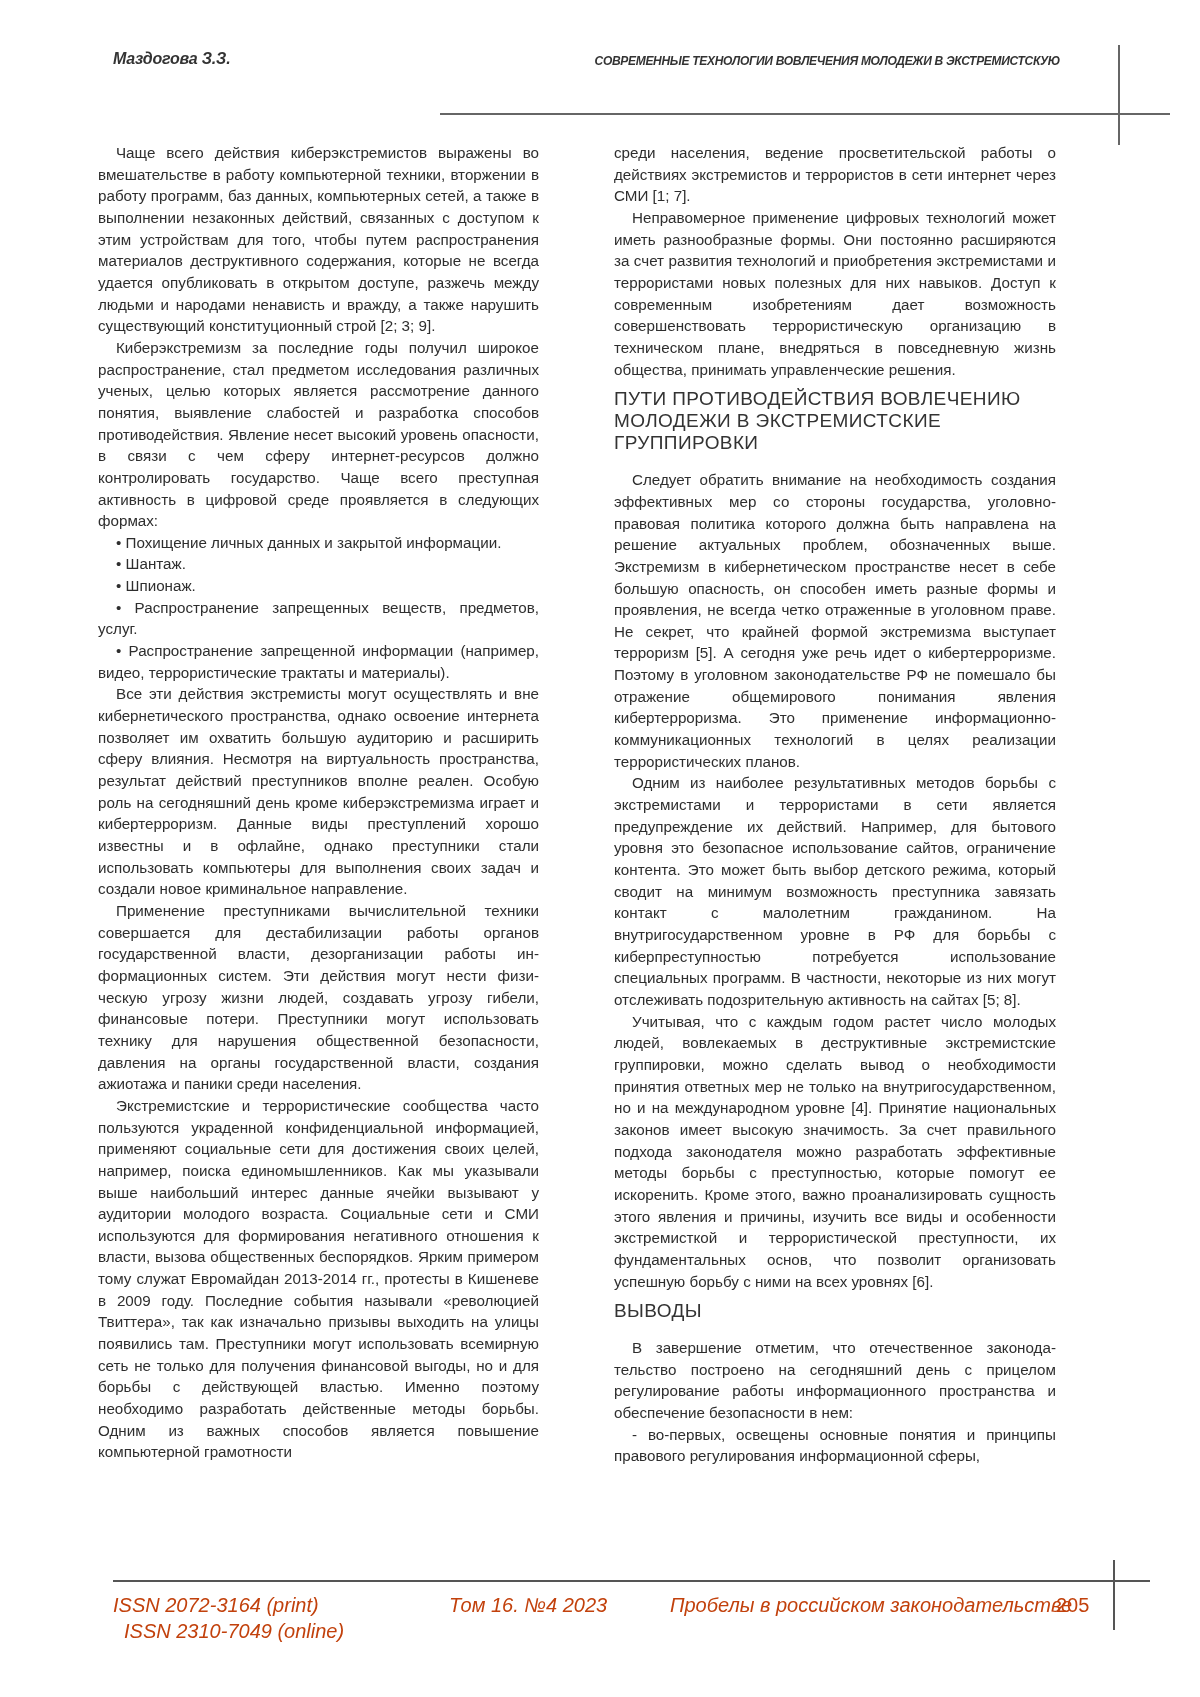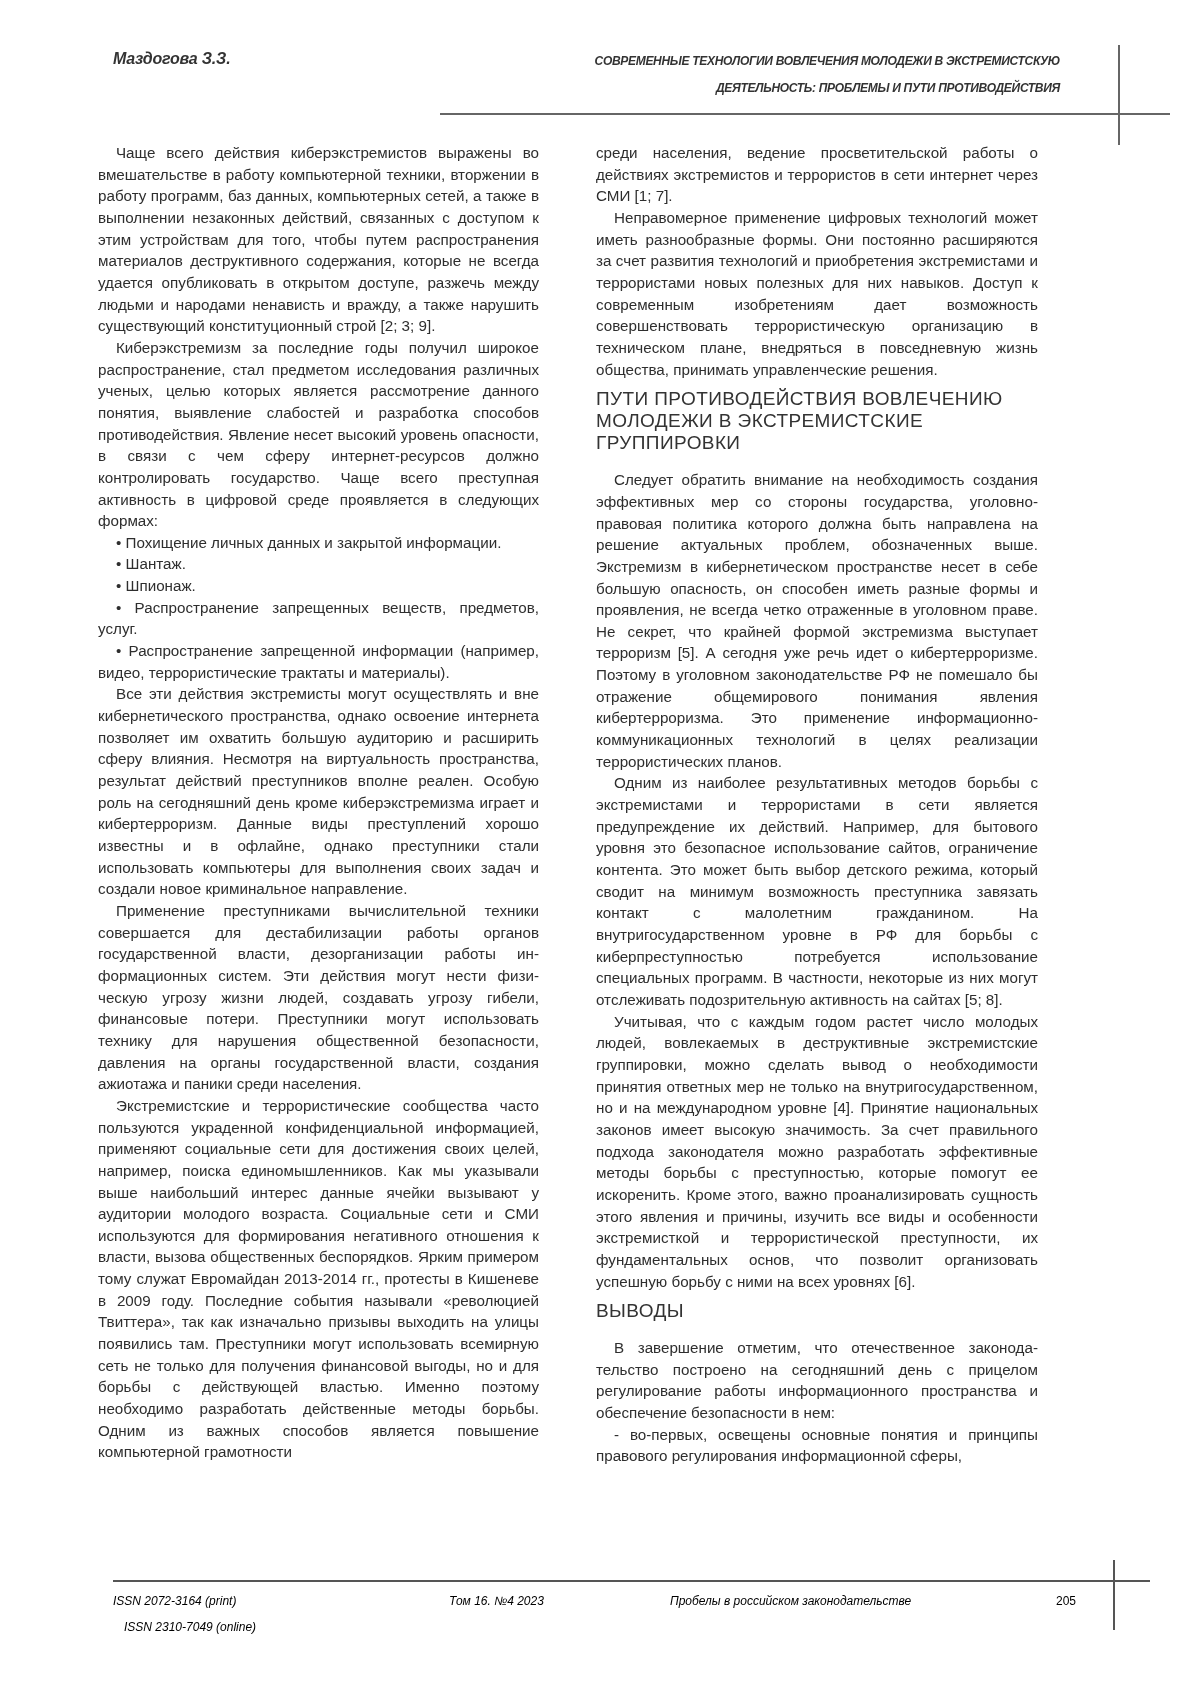--- a/index.html
+++ b/index.html
@@ -8,45 +8,44 @@
 
   
   .hdr-author { position: absolute; left: 113px; top: 50px; font-size: 16px; font-weight: bold; font-style: italic; color: #333; letter-spacing: -0.2px; }
   .hdr-title { position: absolute; right: 112px; top: 48px; width: 760px; text-align: right; font-size: 12px; font-weight: bold; font-style: italic; color: #333; line-height: 27px; letter-spacing: -0.3px; }
   .hdr-rule { position: absolute; left: 440px; top: 113px; width: 730px; height: 2px; background: #666; }
   .vrule-top { position: absolute; left: 1118px; top: 45px; width: 2px; height: 100px; background: #666; }
 
   
   .col { position: absolute; top: 142px; font-size: 15.2px; line-height: 21.65px; text-align: justify; color: #2e2e2e; }
   .col-left { left: 98px; width: 441px; }
-  .col-right { left: 596px; width: 442px; }
+  .col-right { left: 614px; width: 442px; }
   .col p { margin: 0; text-indent: 18px; hyphens: manual; }
   .col p.noindent { text-indent: 0; }
   .col p.bullet { text-indent: 18px; }
   .col h2 { margin: 8px 0 15px 0; font-weight: normal; font-size: 19px; line-height: 22px; letter-spacing: 0.4px; color: #333; text-align: left; }
 
   
   .ftr-rule { position: absolute; left: 113px; top: 1580px; width: 1037px; height: 2px; background: #555; }
   .vrule-bot { position: absolute; left: 1113px; top: 1560px; width: 2px; height: 70px; background: #555; }
-  .ftr { position: absolute; font-size: 12px; font-style: italic; color: #000000; }
+  .ftr { position: absolute; font-size: 20px; font-style: italic; color: #c2410c; }
   .ftr-issn1 { left: 113px; top: 1594px; }
   .ftr-issn2 { left: 124px; top: 1620px; }
   .ftr-vol { left: 449px; top: 1594px; }
   .ftr-journal { left: 670px; top: 1594px; }
   .ftr-page { left: 1056px; top: 1594px; font-style: normal; }
 </style>
 </head>
 <body>
 
 <div class="page">
 
   <div class="hdr-author">Маздогова З.З.</div>
   <div class="hdr-title">
     <div>СОВРЕМЕННЫЕ ТЕХНОЛОГИИ ВОВЛЕЧЕНИЯ МОЛОДЕЖИ В ЭКСТРЕМИСТСКУЮ</div>
-    <div>ДЕЯТЕЛЬНОСТЬ: ПРОБЛЕМЫ И ПУТИ ПРОТИВОДЕЙСТВИЯ</div>
   </div>
   <div class="hdr-rule"></div>
   <div class="vrule-top"></div>
 
   <div class="col col-left">
     <p>Чаще всего действия киберэкстремистов выраже­ны во вмешательстве в работу компьютерной техни­ки, вторжении в работу программ, баз данных, ком­пьютерных сетей, а также в выполнении незаконных действий, связанных с доступом к этим устройствам для того, чтобы путем распространения материалов деструктивного содержания, которые не всегда удает­ся опубликовать в открытом доступе, разжечь между людьми и народами ненависть и вражду, а также нару­шить существующий конституционный строй [2; 3; 9].</p>
     <p>Киберэкстремизм за последние годы получил ши­рокое распространение, стал предметом исследова­ния различных ученых, целью которых является рас­смотрение данного понятия, выявление слабостей и разработка способов противодействия. Явление несет высокий уровень опасности, в связи с чем сферу ин­тернет-ресурсов должно контролировать государство. Чаще всего преступная активность в цифровой среде проявляется в следующих формах:</p>
     <p class="bullet">• Похищение личных данных и закрытой информации.</p>
     <p class="bullet">• Шантаж.</p>
     <p class="bullet">• Шпионаж.</p>

